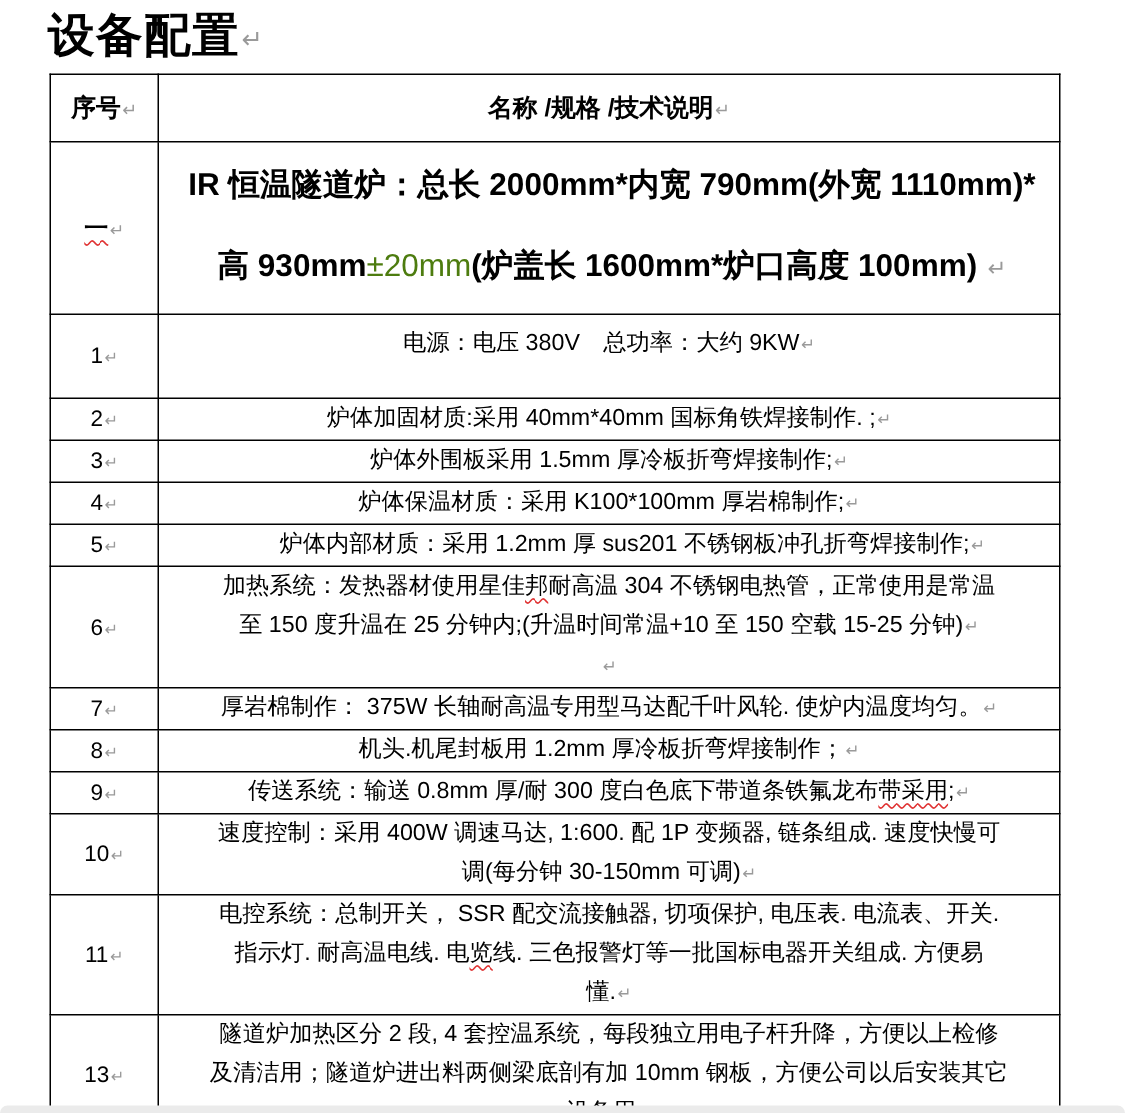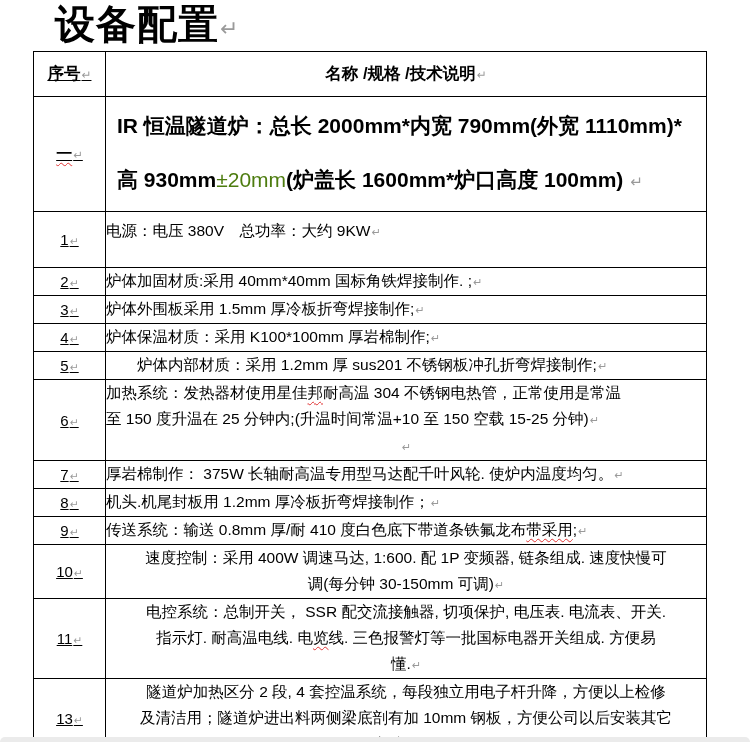--- a/index.html
+++ b/index.html
@@ -6,22 +6,22 @@
     margin: 0; padding: 0;
     width: 750px; height: 742px;
     background: #ffffff;
     font-family: "Liberation Sans", sans-serif;
     color: #000;
     overflow: hidden;
   }
   .page { position: relative; width: 750px; height: 742px; }
 
   .page-title {
-    margin: 4px 0 2px 55px;
-    font-size: 40px;
+    margin: 4px 0 2px 32px;
+    font-size: 31px;
     font-weight: bold;
     letter-spacing: 1px;
     line-height: 40px;
     white-space: nowrap;
   }
   .pilcrow {
     color: #9a9a9a;
     font-weight: normal;
     font-size: 0.72em;
     margin-left: 1px;
@@ -37,21 +37,20 @@
   }
   table.doc-table td {
     border: 1.6px solid #000;
     vertical-align: middle;
     padding: 0;
   }
   td.no-cell {
     width: 71px;
     text-align: center;
     font-size: 15px;
-    text-decoration: underline;
   }
   td.desc-cell {
     padding: 2px 7px;
     font-size: 15.5px;
     line-height: 26px;
   }
   tr.header-row td {
     height: 44px;
     font-weight: bold;
     text-align: center;
@@ -61,21 +60,21 @@
 
   tr.big-row td.desc-cell {
     font-size: 21px;
     font-weight: bold;
     line-height: 54px;
     padding: 2px 7px 2px 11px;
   }
   tr.big-row td.no-cell { height: 106px; font-size: 16px; font-weight: bold; }
   tr.row-1 td.desc-cell { padding-top: 6px; padding-bottom: 22px; }
 
-  .line { text-align: left; }
+  .line { text-align: center; }
   .line.center { text-align: center; }
 
   .wavy-red {
     text-decoration: underline;
     text-decoration-style: wavy;
     text-decoration-color: #e03333;
     text-decoration-thickness: 1px;
     text-underline-offset: 3px;
   }
   .wavy-blue {
@@ -169,21 +168,21 @@
         </tr>
         <tr class="row-8">
           <td class="no-cell"><span>8</span><span class="pilcrow">↵</span></td>
           <td class="desc-cell">
             <div class="line"><span>机头.机尾封板用 1.2mm </span><span class="wavy-blue">厚冷板</span><span>折弯焊接制作；</span><span class="pilcrow">↵</span></div>
           </td>
         </tr>
         <tr class="row-9">
           <td class="no-cell"><span>9</span><span class="pilcrow">↵</span></td>
           <td class="desc-cell">
-            <div class="line"><span>传送系统：输送 0.8mm 厚/耐 410 度白色底下</span><span class="wavy-blue">带道条铁氟龙布</span><span class="wavy-red">带采用</span><span>;</span><span class="pilcrow">↵</span></div>
+            <div class="line"><span>传送系统：输送 0.8mm 厚/耐 300 度白色底下</span><span class="wavy-blue">带道条铁氟龙布</span><span class="wavy-red">带采用</span><span>;</span><span class="pilcrow">↵</span></div>
           </td>
         </tr>
         <tr class="row-10">
           <td class="no-cell"><span>10</span><span class="pilcrow">↵</span></td>
           <td class="desc-cell">
             <div class="line center"><span>速度控制：采用 400W 调速马达, 1:600.  配 1P 变频器, 链条组成. 速度快慢可</span></div>
             <div class="line center"><span>调(每分钟 30-150mm 可调)</span><span class="pilcrow">↵</span></div>
           </td>
         </tr>
         <tr class="row-11">

